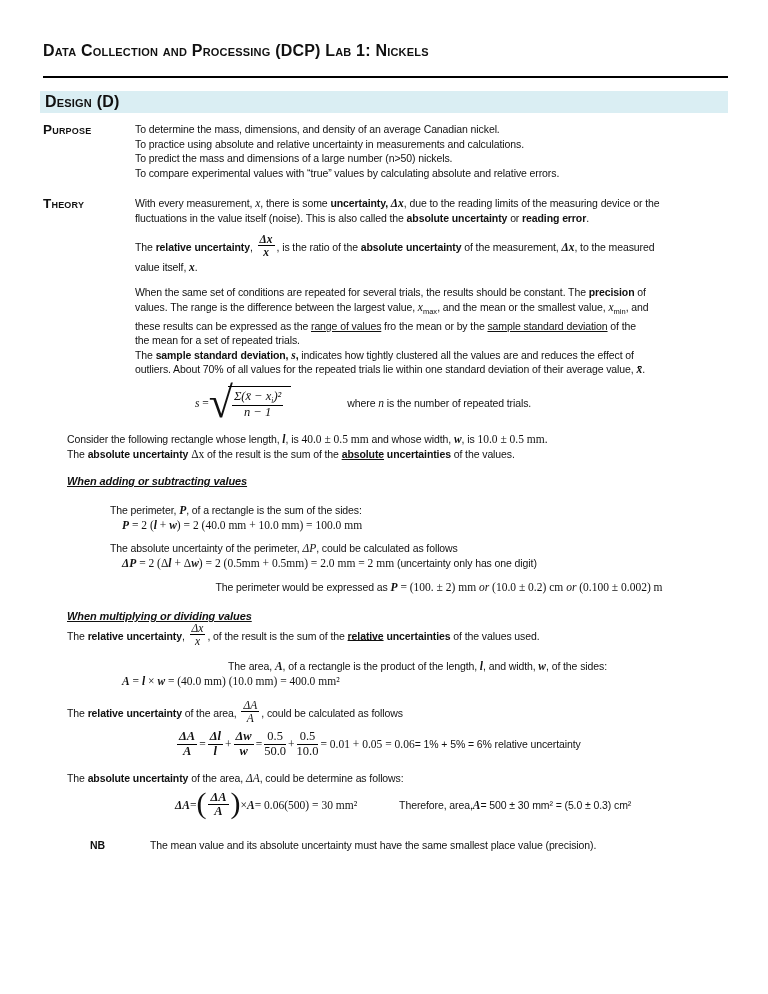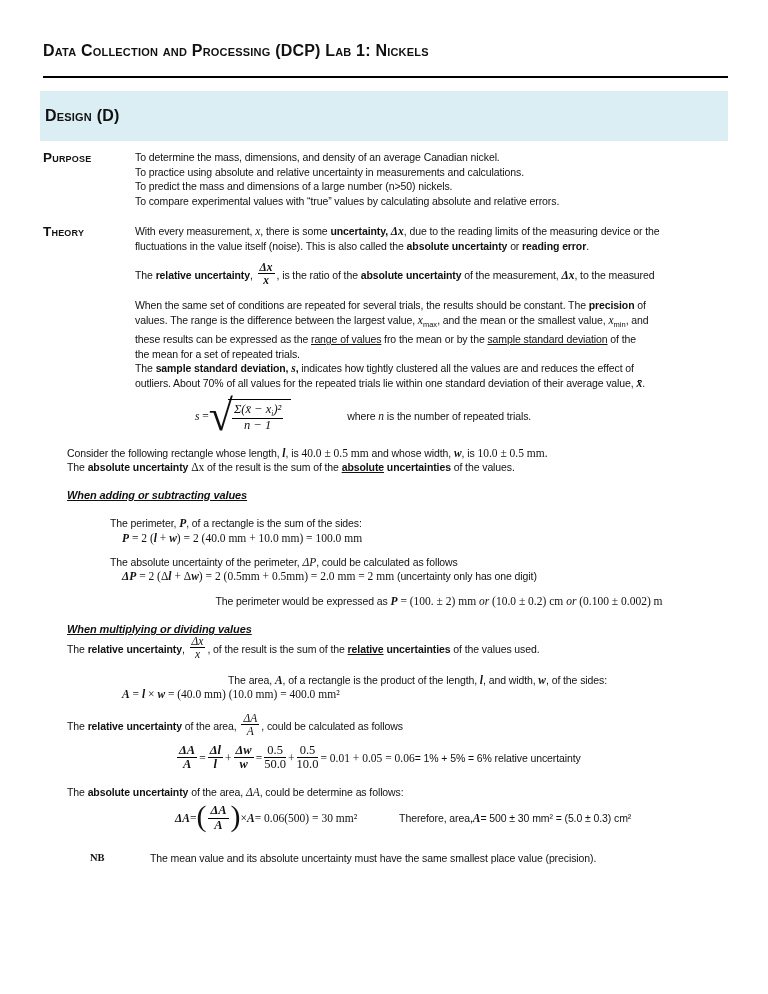--- a/index.html
+++ b/index.html
@@ -7,21 +7,21 @@
     width:768px;height:994px;margin:0 auto;background:#ffffff;
     position:relative;overflow:hidden;color:#111;
     font-family:"Liberation Sans","DejaVu Sans",sans-serif;
     font-size:10.5px;letter-spacing:-0.1px;
   }
   .title{
     margin:42px 40px 0 43px;font-weight:bold;font-variant:small-caps;
     font-size:16px;letter-spacing:0.2px;border-bottom:2px solid #000;padding-bottom:16px;
   }
   .banner{
-    margin:13px 40px 0 40px;background:#daeef3;height:50px;
+    margin:13px 40px 0 40px;background:#daeef3;height:22px;
     display:flex;align-items:center;padding-left:5px;
     font-variant:small-caps;font-weight:bold;font-size:16px;letter-spacing:0.2px;
   }
   .row{position:relative;margin-left:135px;margin-right:28px;}
   .sc-label{
     position:absolute;left:-92px;top:0;font-variant:small-caps;
     font-weight:bold;font-size:13.5px;letter-spacing:0.2px;
   }
   .purpose{margin-top:9px;}
   .theory{margin-top:16px;}
@@ -52,21 +52,21 @@
   .mt13{margin-top:13px;}
   .mt14{margin-top:14px;}
   .mt10{margin-top:10px;text-align:center;}
   .mt9{margin-top:9px;}
   .mt4{margin-top:4px;}
   .mt5{margin-top:5px;}
   .bigeq{display:flex;align-items:center;white-space:nowrap;}
   .bigeq .frac{font-size:12.5px;top:0;}
   .bigp{font-family:"Liberation Serif","DejaVu Serif",serif;font-size:30px;font-weight:300;vertical-align:middle;position:relative;top:-2px;line-height:0;letter-spacing:0;}
   .nb-row{position:relative;margin-left:150px;margin-top:20px;}
-  .nb-label{position:absolute;left:-60px;font-weight:bold;font-family:Liberation Serif, serif;}
+  .nb-label{position:absolute;left:-60px;font-weight:bold;}
 </style>
 </head>
 <body>
 
 <div class="page">
 
   <div class="title">Data Collection and Processing (DCP) Lab 1: Nickels</div>
 
   <div class="banner">
     <span>Design (D)</span>
@@ -78,20 +78,21 @@
     <div class="ln">To practice using absolute and relative uncertainty in measurements and calculations.</div>
     <div class="ln">To predict the mass and dimensions of a large number (n&gt;50) nickels.</div>
     <div class="ln">To compare experimental values with “true” values by calculating absolute and relative errors.</div>
   </div>
 
   <div class="row theory">
     <div class="sc-label">Theory</div>
     <div class="ln"><span>With every measurement, </span><span class="sf i">x</span><span>, there is some </span><span class="b">uncertainty, </span><span class="b i sf">Δx</span><span>, due to the reading limits of the measuring device or the</span></div>
     <div class="ln"><span>fluctuations in the value itself (noise).  This is also called the </span><span class="b">absolute uncertainty</span><span> or </span><span class="b">reading error</span><span>.</span></div>
     <div class="ln par"><span>The </span><span class="b">relative uncertainty</span><span>, </span><span class="frac sf i b"><span class="num">Δx</span><span class="den">x</span></span><span>, is the ratio of the </span><span class="b">absolute uncertainty</span><span> of the measurement, </span><span class="b i sf">Δx</span><span>, to the measured</span></div>
+    <div class="ln"><span>value itself, </span><span class="b i sf">x</span><span>.</span></div>
     <div class="ln par10"><span>When the same set of conditions are repeated for several trials, the results should be constant.  The </span><span class="b">precision</span><span> of</span></div>
     <div class="ln"><span>values.  The range is the difference between the largest value, </span><span class="sf i">x</span><span class="sub">max</span><span>, and the mean or the smallest value, </span><span class="sf i">x</span><span class="sub">min</span><span>, and</span></div>
     <div class="ln"><span>these results can be expressed as the </span><span class="u">range of values</span><span> fro the mean or by the </span><span class="u">sample standard deviation</span><span> of the</span></div>
     <div class="ln"><span>the mean for a set of repeated trials.</span></div>
     <div class="ln"><span>The </span><span class="b">sample standard deviation, </span><span class="b i sf">s</span><span class="b">,</span><span> indicates how tightly clustered all the values are and reduces the effect of</span></div>
     <div class="ln"><span>outliers. About 70% of all values for the repeated trials lie within one standard deviation of their average value, </span><span class="b i sf">x̄</span><span>.</span></div>
   </div>
 
   <div class="formula-row">
     <span><span class="sf i">s</span><span class="sf"> = </span></span>

